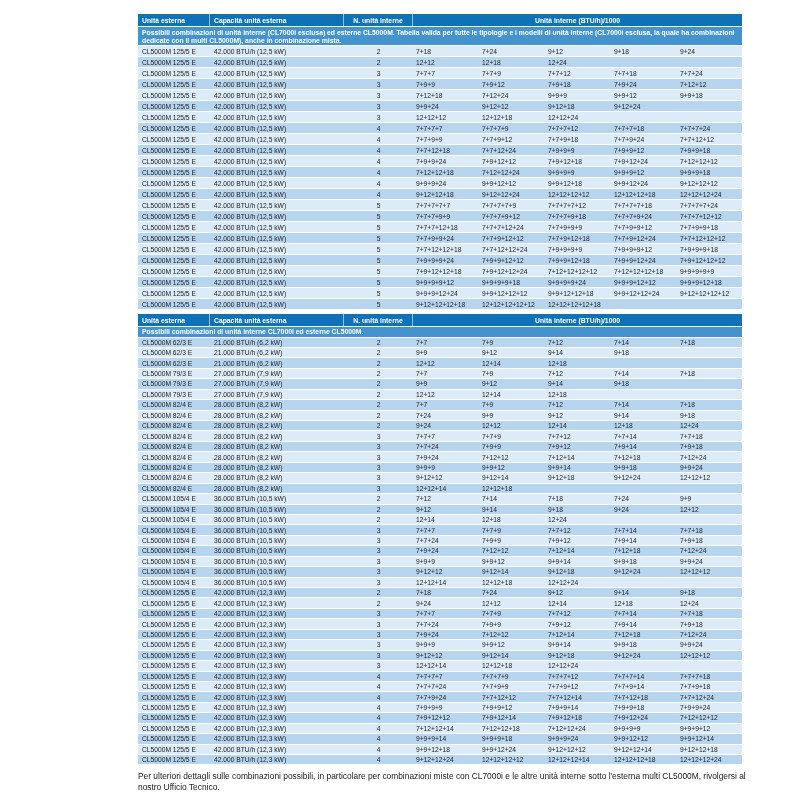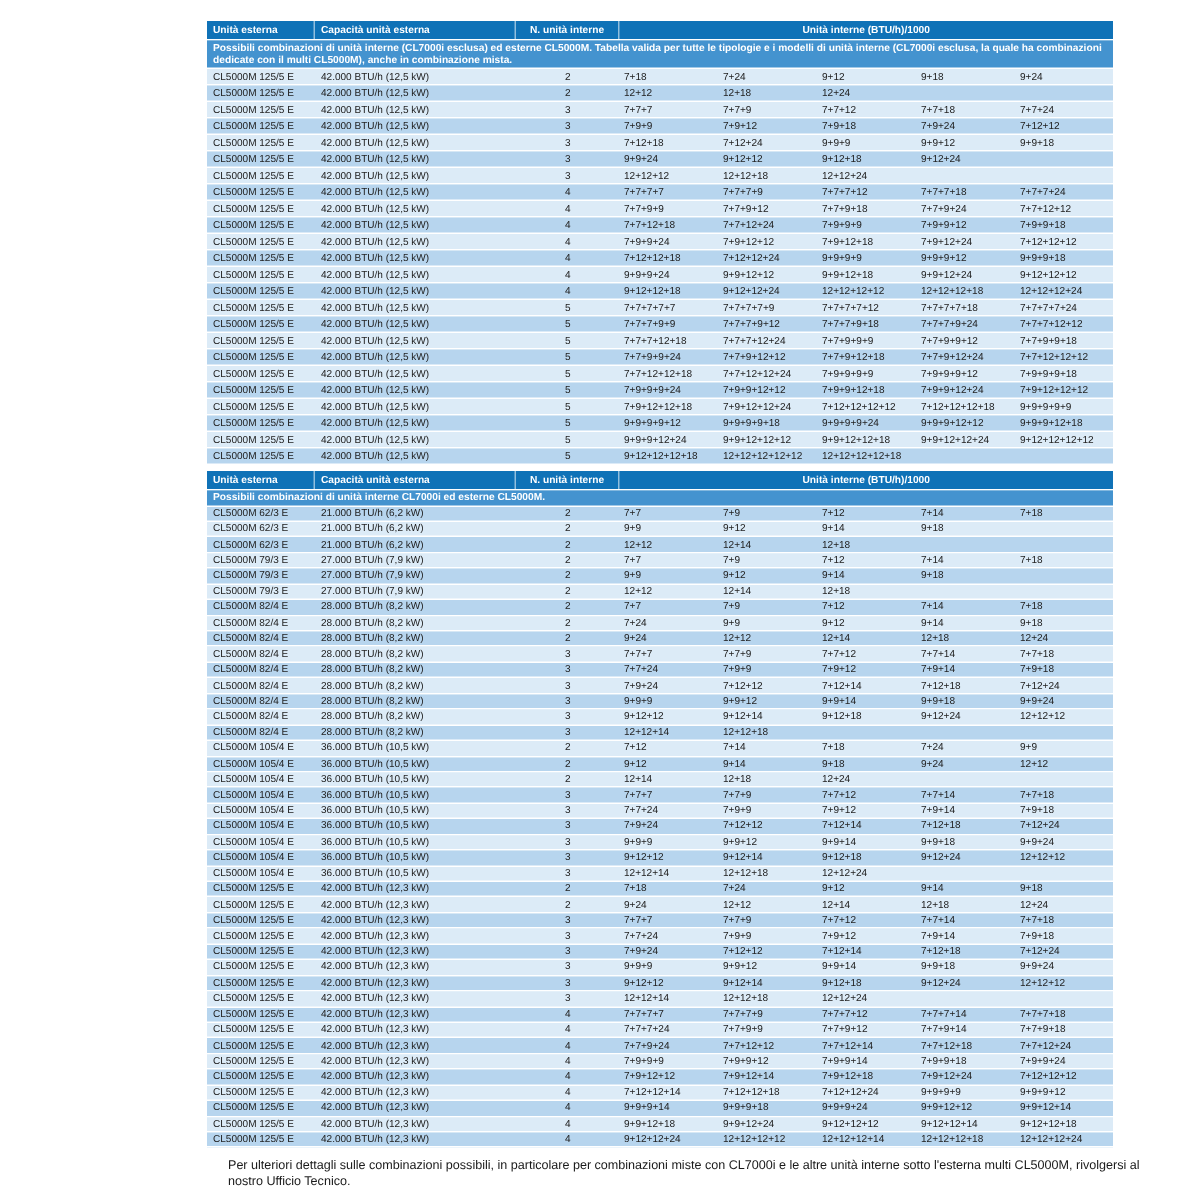--- a/index.html
+++ b/index.html
@@ -41,21 +41,21 @@
   .trow > div {
     display:flex; align-items:center; padding:0 4px;
     overflow:hidden; white-space:nowrap; box-sizing:border-box;
   }
   .trow .cn { justify-content:center; padding:0 2px; }
   .trow .cc { padding:0 3px; }
 
   .tgap { height:4px; background:#ffffff; }
 
   .footer {
-    position:absolute; left:152px; top:771px; width:612px;
+    position:absolute; left:138px; top:771px; width:612px;
     font-size:8.4px; line-height:11px; color:#1a1a1a;
   }
 </style>
 </head>
 <body>
 
 <div class="sheet">
 
   <div class="table t1">
     <div class="thead">

